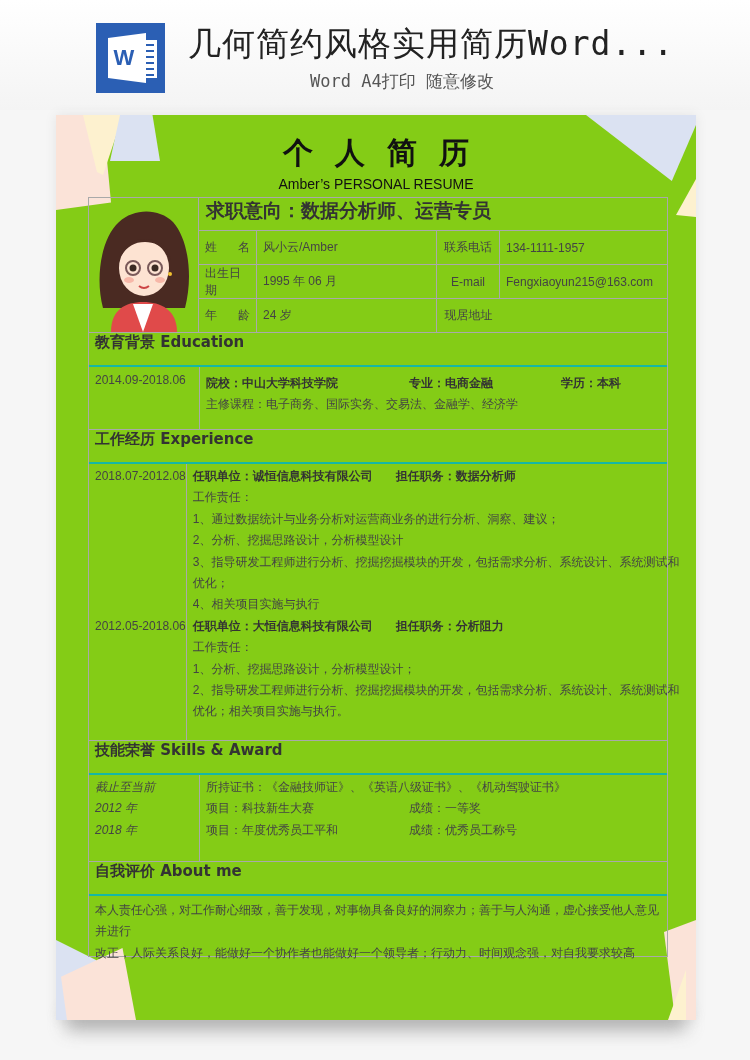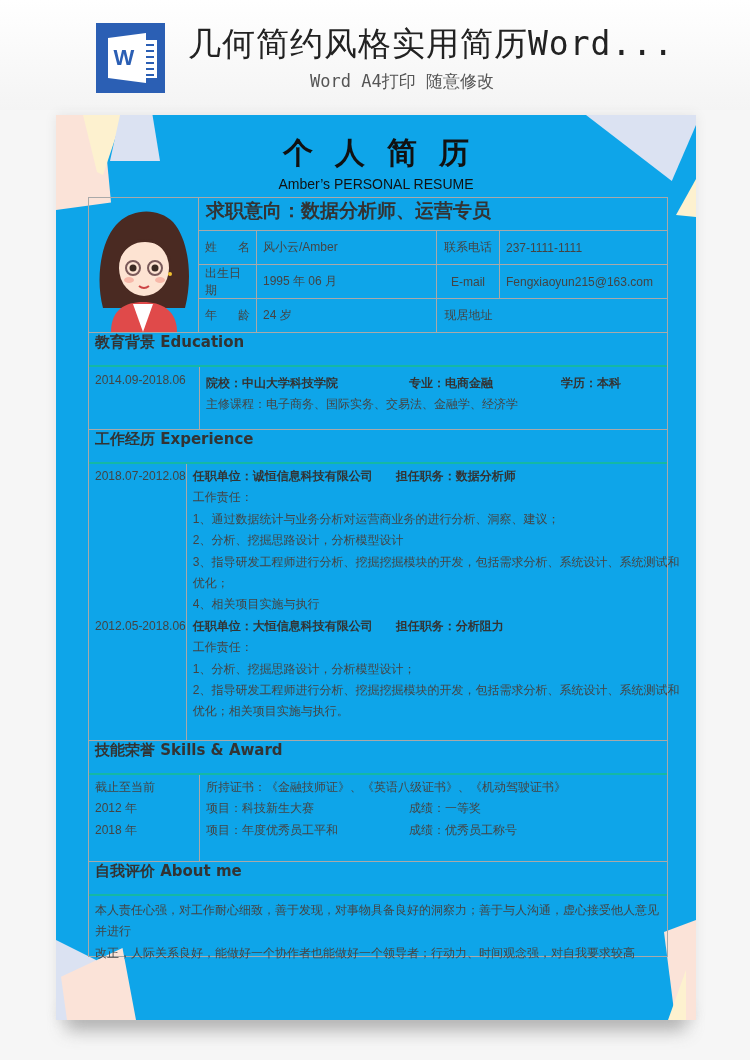--- a/index.html
+++ b/index.html
@@ -11,21 +11,21 @@
   .word-icon { position: absolute; left: 96px; top: 23px; width: 69px; height: 70px; background: #2b5fb4; }
   .word-icon .page { position: absolute; left: 12px; top: 10px; width: 38px; height: 50px; background: #fff; clip-path: polygon(0 10%, 100% 0, 100% 100%, 0 90%); }
   .word-icon .w { position: absolute; left: 14px; top: 22px; width: 28px; font: bold 22px "Liberation Sans", sans-serif; color: #2b5fb4; text-align: center; }
   .word-icon .lines { position: absolute; left: 44px; top: 17px; width: 17px; height: 38px; background: #fff; }
   .word-icon .lines i { display: block; height: 2px; background: #2b5fb4; margin: 4px 3px 0 3px; }
   .banner-title { position: absolute; left: 188px; top: 22px; font: 33px "DejaVu Sans Mono", "Liberation Mono", monospace; color: #222; letter-spacing: 1px; white-space: nowrap; }
   .banner-sub { position: absolute; left: 310px; top: 70px; font: 17px "DejaVu Sans Mono", "Liberation Mono", monospace; color: #555; white-space: nowrap; }
 
   
   .page-shadow { position: absolute; left: 66px; top: 1012px; width: 620px; height: 18px; background: #999; filter: blur(9px); opacity: .8; }
-  .sheet { position: absolute; left: 56px; top: 115px; width: 640px; height: 905px; background: #0ea5e9; overflow: hidden; box-shadow: 0 0 12px rgba(0,0,0,.08); }
+  .sheet { position: absolute; left: 56px; top: 115px; width: 640px; height: 905px; background: #84cc16; overflow: hidden; box-shadow: 0 0 12px rgba(0,0,0,.08); }
   .shape { position: absolute; }
 
   .title-cn { position: absolute; left: 0; width: 640px; top: 18px; text-align: center; font: bold 30px "DejaVu Sans", sans-serif; color: #111; letter-spacing: 22px; padding-left: 22px; }
   .title-en { position: absolute; left: 0; width: 640px; top: 61px; text-align: center; font: 14px "Liberation Sans", sans-serif; color: #111; }
 
   
   .profile { position: absolute; left: 32px; top: 82px; width: 560px; height: 136px; }
   .photo { position: absolute; left: 0; top: 0; width: 111px; height: 136px; border: 1px solid #a9a9a9; border-right: none; }
   .intent { position: absolute; left: 110px; top: 0; width: 470px; height: 34px; border: 1px solid #a9a9a9; padding-left: 7px; line-height: 32px; font: bold 19px "DejaVu Sans", sans-serif; color: #333; }
   .info-row { position: absolute; left: 110px; width: 470px; height: 34px; border: 1px solid #a9a9a9; border-top: none; display: flex; font-size: 12px; color: #444; }
@@ -107,21 +107,21 @@
 
     <div class="info-row" style="top:34px;">
       <div class="c-lab1">
           <span class="spread">
             <span>姓</span>
             <span>名</span>
           </span>
         </div>
       <div class="c-val1">风小云/Amber</div>
       <div class="c-lab2">联系电话</div>
-      <div class="c-val2">237-1111-1111</div>
+      <div class="c-val2">134-1111-1957</div>
     </div>
     <div class="info-row" style="top:68px;">
       <div class="c-lab1">出生日期</div>
       <div class="c-val1">1995 年 06 月</div>
       <div class="c-lab2">E-mail</div>
       <div class="c-val2">Fengxiaoyun215@163.com</div>
     </div>
     <div class="info-row" style="top:102px;">
       <div class="c-lab1">
           <span class="spread">
@@ -176,21 +176,21 @@
         <div class="line">1、分析、挖掘思路设计，分析模型设计；</div>
         <div class="line">2、指导研发工程师进行分析、挖掘挖掘模块的开发，包括需求分析、系统设计、系统测试和</div>
         <div class="line">优化；相关项目实施与执行。</div>
       </div>
     </div>
   </div>
 
   <div class="section" style="top:626px;height:121px;">
     <div class="sec-head">技能荣誉  Skills &amp; Award</div>
     <div class="sec-body" style="height:86px;">
-      <div class="date-col" style="padding-top:2px;">
+      <div class="date-col" style="padding-top:2px;font-style:italic;">
         <div class="line">截止至当前</div>
         <div class="line">2012 年</div>
         <div class="line">2018 年</div>
       </div>
       <div class="content-col" style="padding-top:2px;">
         <div class="line">所持证书：《金融技师证》、《英语八级证书》、《机动驾驶证书》</div>
         <div class="line" style="display:flex;">
           <span style="width:203px;">项目：科技新生大赛</span>
           <span>成绩：一等奖</span>
         </div>

